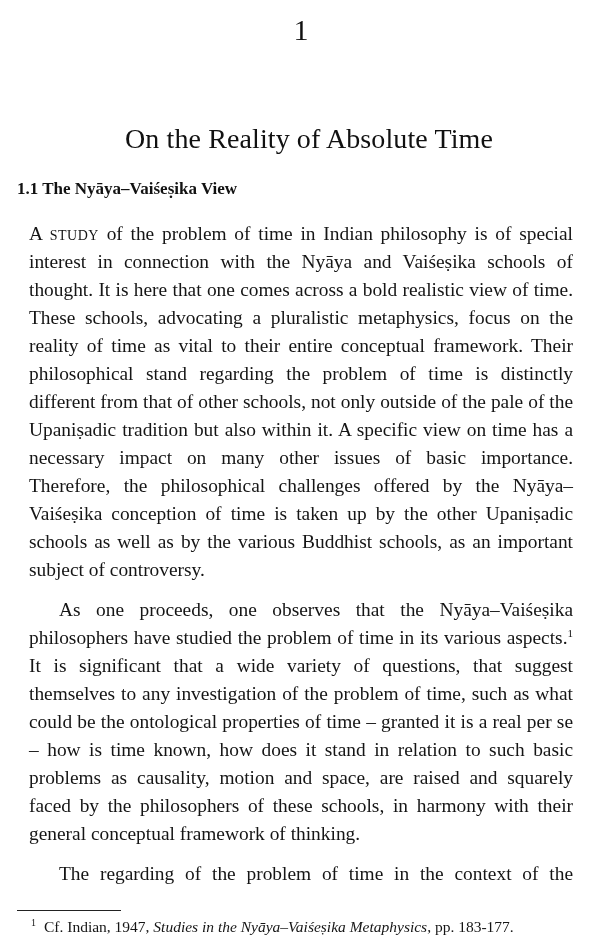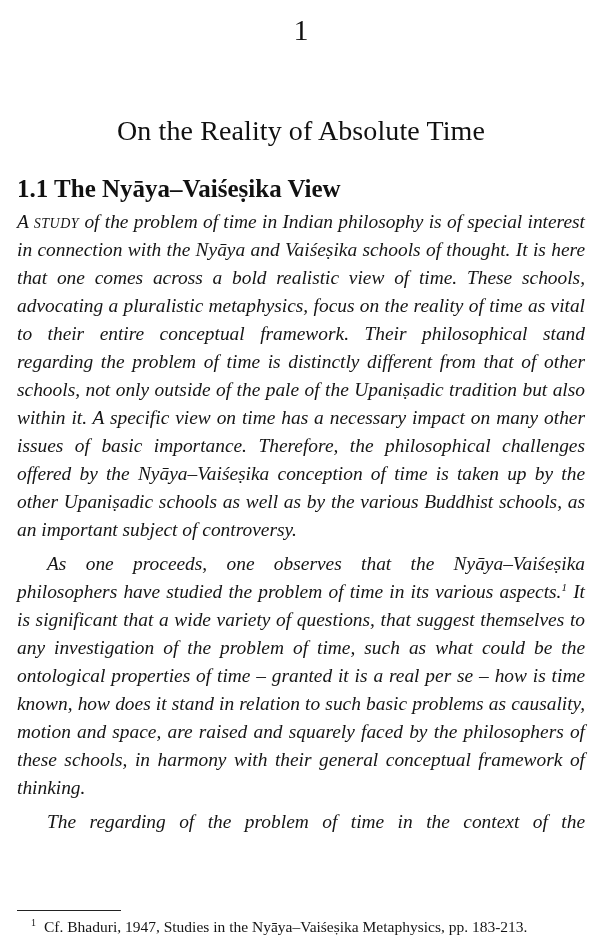--- a/index.html
+++ b/index.html
@@ -44,40 +44,39 @@
       line-height: 36px;
       color: #111;
       letter-spacing: 0.1px;
     }
     .section-heading {
       position: absolute;
       left: 0;
       top: 176px;
       font-family: "Liberation Serif", serif;
       font-weight: bold;
-      font-size: 25px;
+      font-size: 17px;
       line-height: 26px;
       color: #111;
     }
     .body-text {
       position: absolute;
       left: 0;
       top: 208px;
       width: 568px;
       font-family: "Liberation Serif", serif;
       font-size: 19.4px;
       line-height: 28px;
       color: #151515;
     }
     .para {
-      margin: 0;
+      margin: 12px;
       text-align: justify;
       text-align-last: auto;
       hyphens: none;
-      font-style: italic;
     }
     .para + .para {
       margin-top: 6px;
     }
     .para.indent {
       text-indent: 30px;
     }
     .smallcaps {
       font-variant: small-caps;
       letter-spacing: 0.5px;
@@ -106,39 +105,40 @@
       color: #151515;
       white-space: nowrap;
     }
     .footnote .fn-mark {
       font-size: 10px;
       vertical-align: 6px;
       line-height: 0;
       margin-right: 8px;
     }
     .footnote .fn-title {
+      font-style: italic;
     }
   </style>
 </head>
 <body>
 
 <div class="page">
 
   <div class="chapter-number">1</div>
 
-  <h1 class="chapter-title" style="margin:0;font-weight:normal;">On the Reality of Absolute Time</h1>
+  <h1 class="chapter-title" style="margin:8px;font-weight:normal;">On the Reality of Absolute Time</h1>
 
   <h2 class="section-heading" style="margin:0;">1.1 The Nyāya–Vaiśeṣika View</h2>
 
   <div class="body-text">
     <p class="para"><span>A</span> <span class="smallcaps">study</span><span> of the problem of time in Indian philosophy is of special interest in connection with the Nyāya and Vaiśeṣika schools of thought. It is here that one comes across a bold realistic view of time. These schools, advocating a pluralistic metaphysics, focus on the reality of time as vital to their entire conceptual framework. Their philosophical stand regarding the problem of time is distinctly different from that of other schools, not only outside of the pale of the Upaniṣadic tradition but also within it. A specific view on time has a necessary impact on many other issues of basic importance. Therefore, the philosophical challenges offered by the Nyāya–Vaiśeṣika conception of time is taken up by the other Upaniṣadic schools as well as by the various Buddhist schools, as an important subject of controversy.</span></p>
 
 
     <p class="para indent"><span>As one proceeds, one observes that the Nyāya–Vaiśeṣika philosophers have studied the problem of time in its various aspects.</span><sup class="fn-ref">1</sup><span> It is significant that a wide variety of questions, that suggest themselves to any investigation of the problem of time, such as what could be the ontological properties of time – granted it is a real per se – how is time known, how does it stand in relation to such basic problems as causality, motion and space, are raised and squarely faced by the philosophers of these schools, in harmony with their general conceptual framework of thinking.</span></p>
 
     <p class="para indent" style="text-align-last: justify;"><span>The regarding of the problem of time in the context of the</span></p>
   </div>
 
   <div class="footnote-rule"></div>
 
-  <div class="footnote"><sup class="fn-mark">1</sup><span>Cf. Bhaduri, 1947, </span><span class="fn-title">Studies in the Nyāya–Vaiśeṣika Metaphysics</span><span>, pp. 183-213.</span></div>
+  <div class="footnote"><sup class="fn-mark">1</sup><span>Cf. Indian, 1947, </span><span class="fn-title">Studies in the Nyāya–Vaiśeṣika Metaphysics</span><span>, pp. 183-177.</span></div>
 
 </div>
 
 </body></html>

